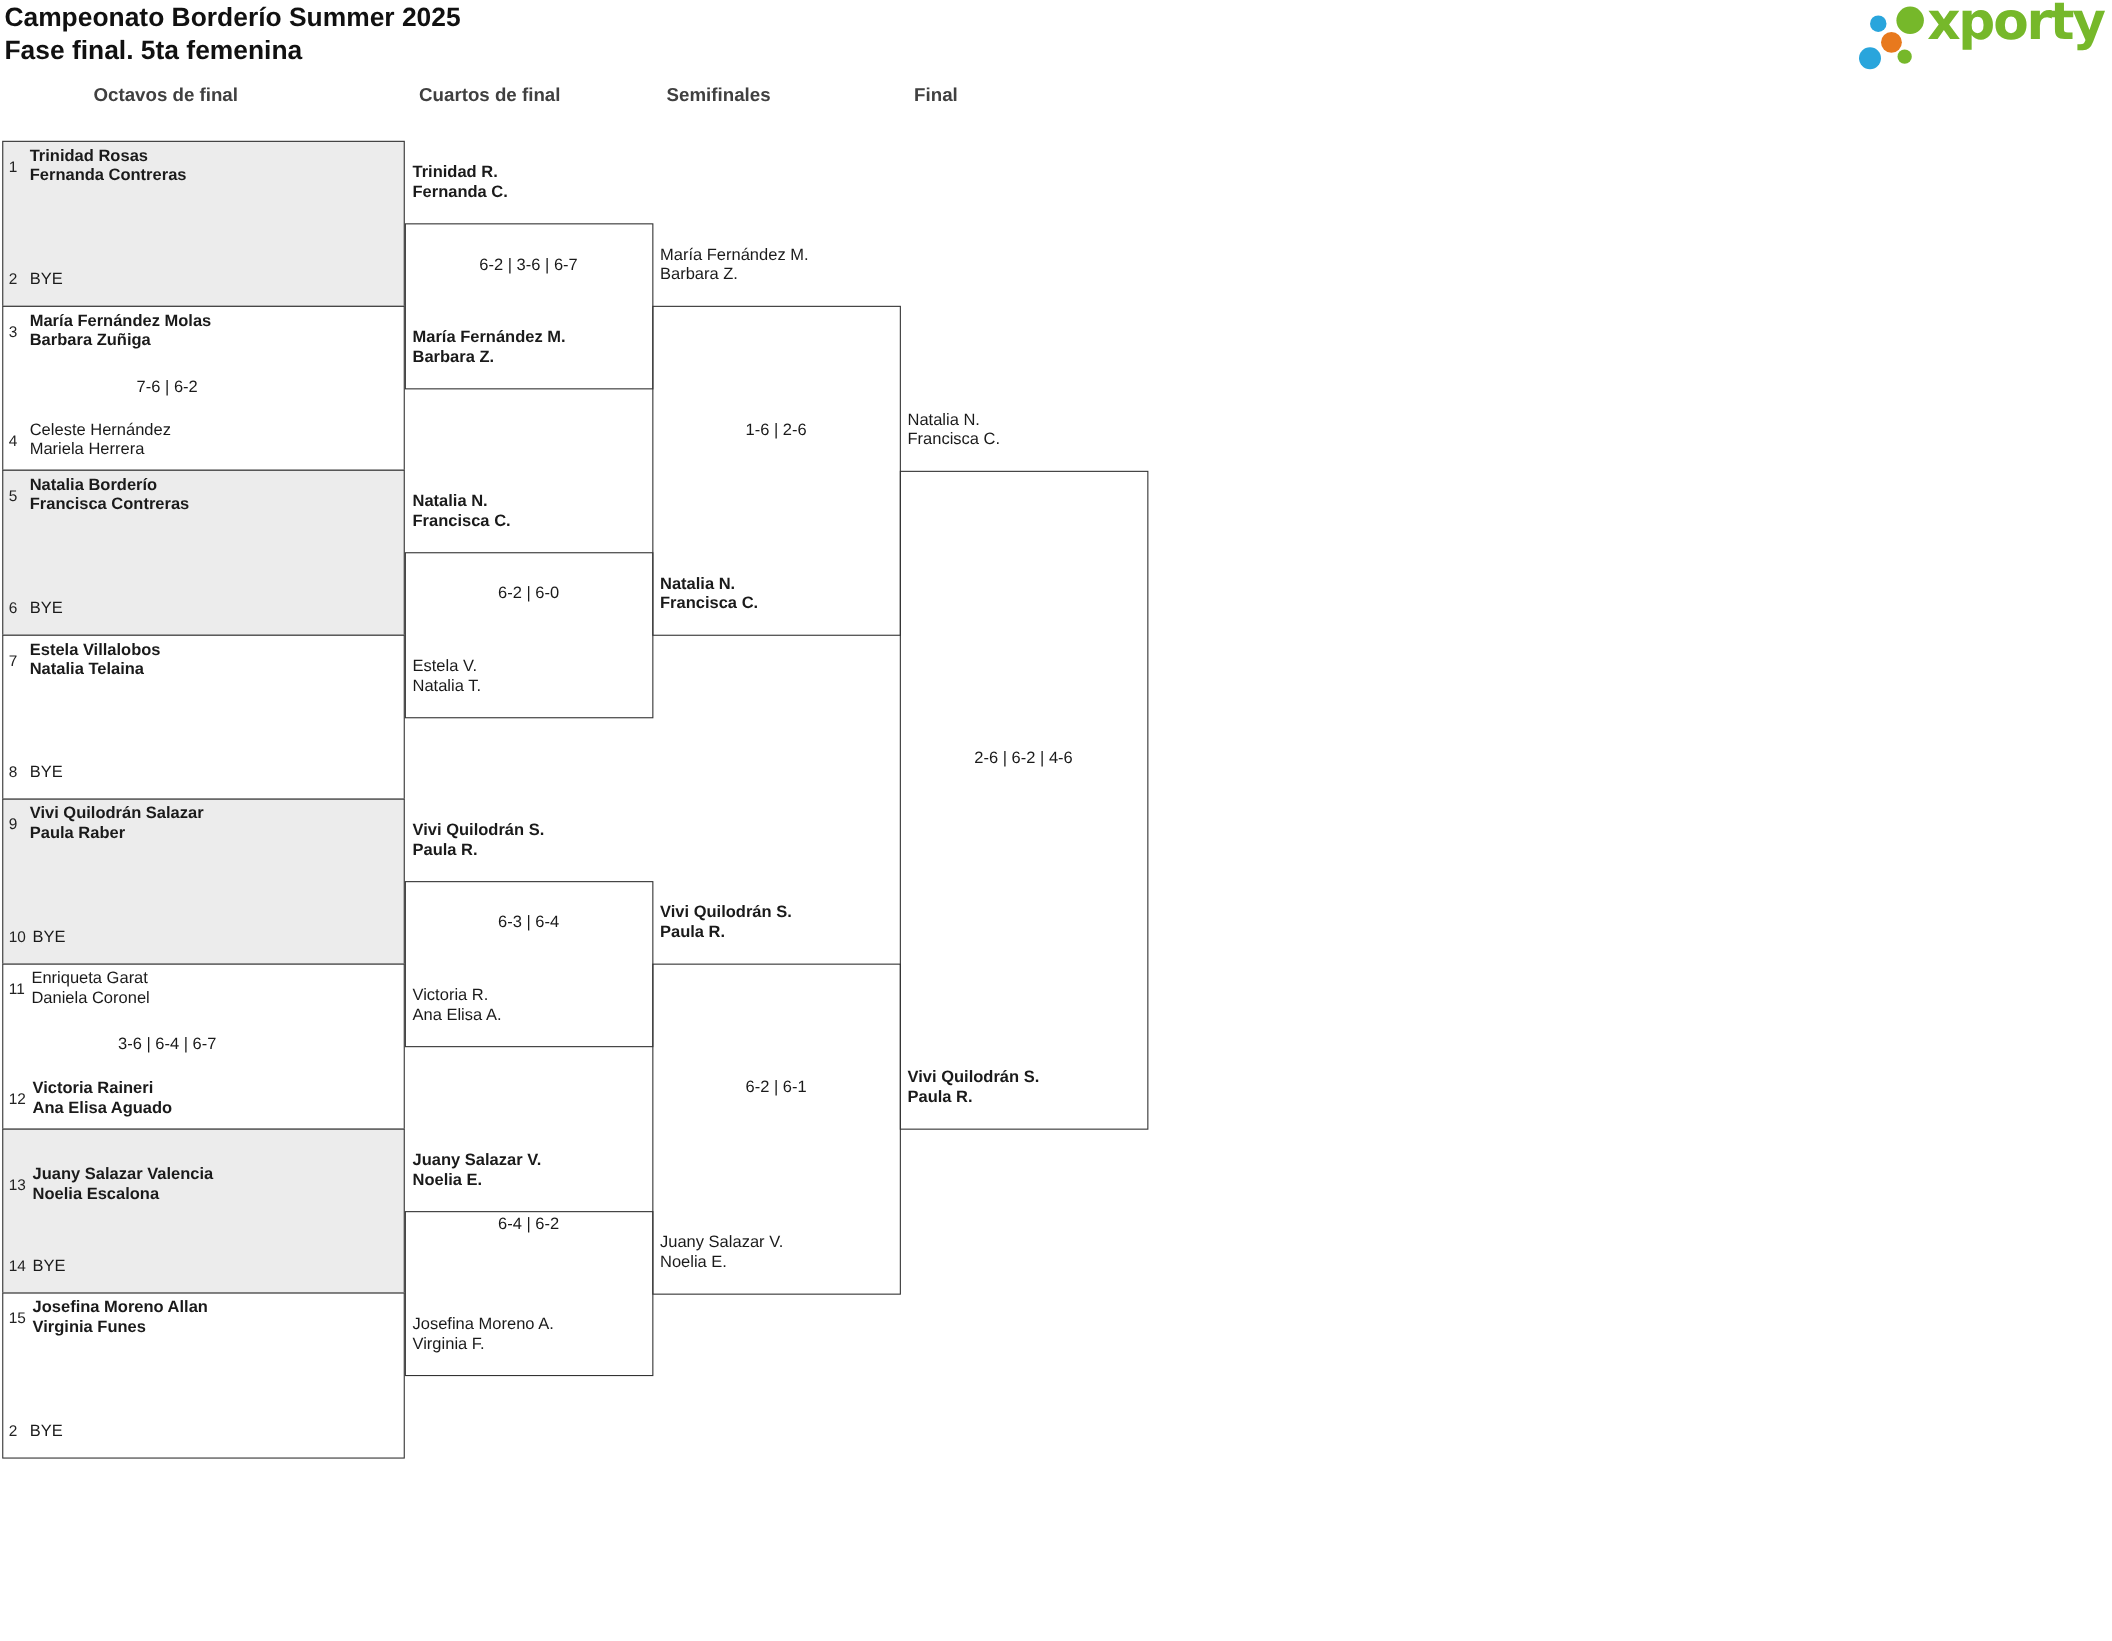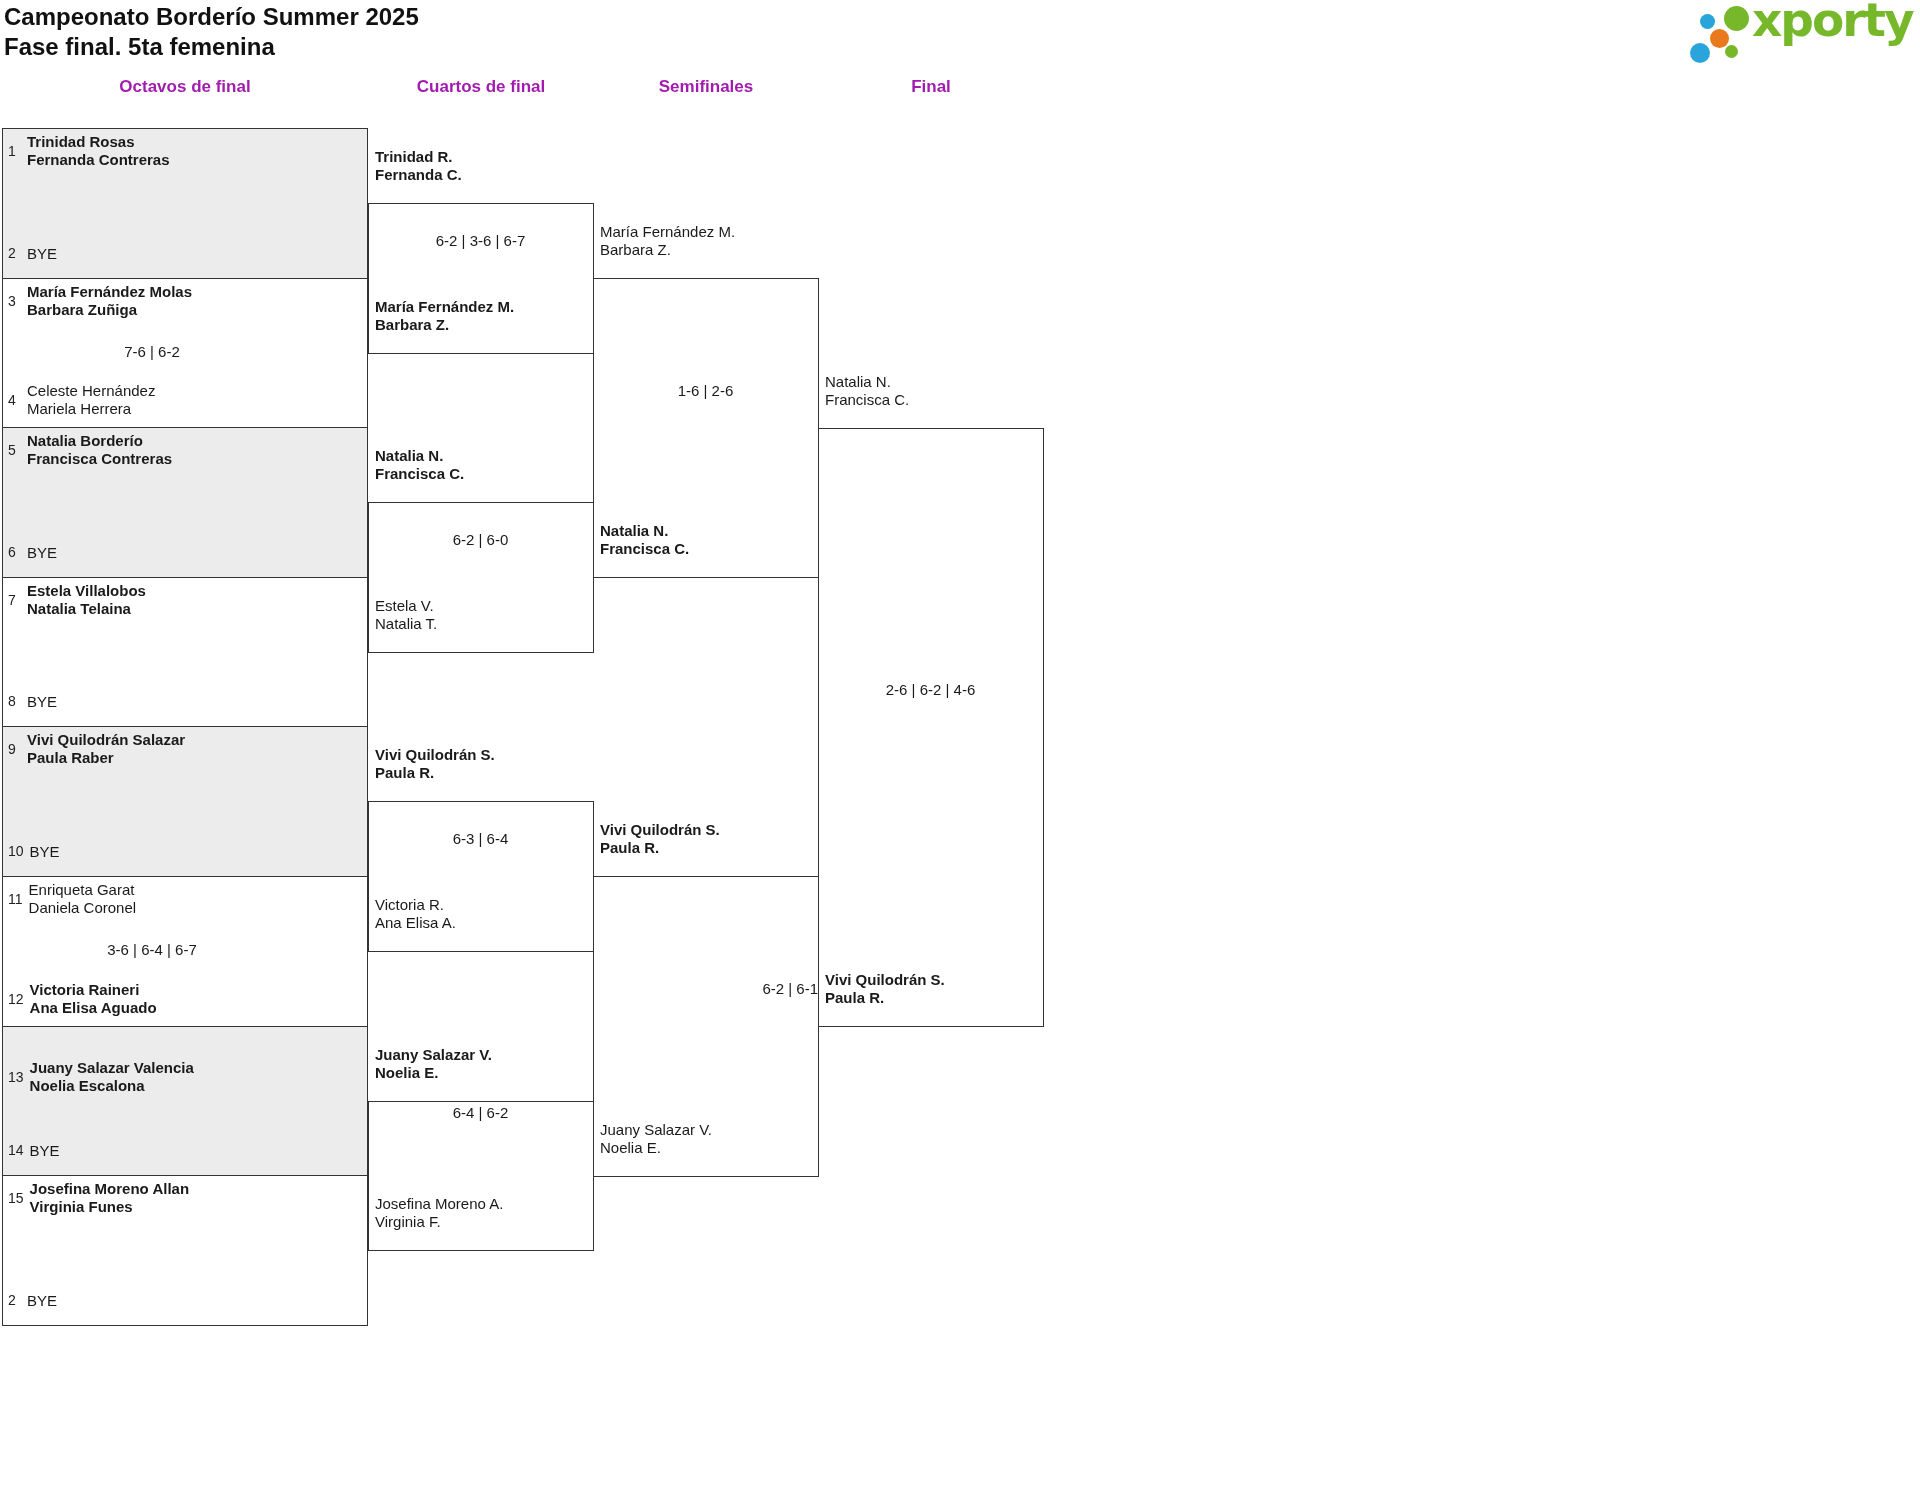--- a/index.html
+++ b/index.html
@@ -5,22 +5,22 @@
   html,body{margin:0;padding:0;background:#ffffff;}
   body{width:1920px;height:1492px;position:relative;overflow:hidden;
        font-family:"Liberation Sans",sans-serif;color:#1a1a1a;}
   .page{position:absolute;inset:0;}
   .titlewrap{position:absolute;left:4px;top:2px;}
   .title,.subtitle{font-size:24px;font-weight:700;line-height:30px;color:#111;white-space:nowrap;}
   .logo{position:absolute;left:1686px;top:0;width:234px;height:70px;}
   .dot{position:absolute;border-radius:50%;}
   .logotext{position:absolute;left:66px;top:-8px;font-family:"DejaVu Sans",sans-serif;
             font-weight:700;font-size:47px;letter-spacing:-2px;}
-  .colhead{position:absolute;top:77px;width:200px;text-align:center;
-           font-size:17px;font-weight:600;color:#a21caf;white-space:nowrap;}
+  .colhead{position:absolute;top:77px;width:200px;text-align:left;
+           font-size:17px;font-weight:600;color:#404040;white-space:nowrap;}
   #bracket{position:absolute;inset:0;}
   .box{position:absolute;border:1px solid #333;box-sizing:border-box;background:#fff;}
   .box.shaded{background:#ececec;}
   .slot{position:absolute;display:flex;align-items:center;gap:6px;}
   .seed{font-size:14px;color:#222;min-width:13px;flex:0 0 auto;}
   .tlines{font-size:15px;line-height:17.5px;white-space:nowrap;}
   .tlines.b{font-weight:700;}
   .score{position:absolute;font-size:15px;text-align:center;white-space:nowrap;color:#1a1a1a;}
   .bye{font-size:15px;}
 </style>
@@ -205,21 +205,21 @@
       <div class="score" style="left: 593px; width: 225px; top: 381.5px;">1-6 | 2-6</div>
       <div class="box" style="left: 593px; top: 876px; width: 226px; height: 301px; background: transparent;"></div>
       <div class="tlines b" style="position: absolute; left: 600px; top: 821px;">
         <div>Vivi Quilodrán S.</div>
         <div>Paula R.</div>
       </div>
       <div class="tlines" style="position: absolute; left: 600px; top: 1121px;">
         <div>Juany Salazar V.</div>
         <div>Noelia E.</div>
       </div>
-      <div class="score" style="left: 593px; width: 225px; top: 980px; text-align: right;">6-2 | 6-1</div>
+      <div class="score" style="left: 593px; width: 225px; top: 980px;">6-2 | 6-1</div>
       <div class="box" style="left: 818px; top: 428px; width: 226px; height: 599px; background: transparent;"></div>
       <div class="tlines" style="position: absolute; left: 825px; top: 373px;">
         <div>Natalia N.</div>
         <div>Francisca C.</div>
       </div>
       <div class="tlines b" style="position: absolute; left: 825px; top: 971px;">
         <div>Vivi Quilodrán S.</div>
         <div>Paula R.</div>
       </div>
       <div class="score" style="left: 818px; width: 225px; top: 681px;">2-6 | 6-2 | 4-6</div>

